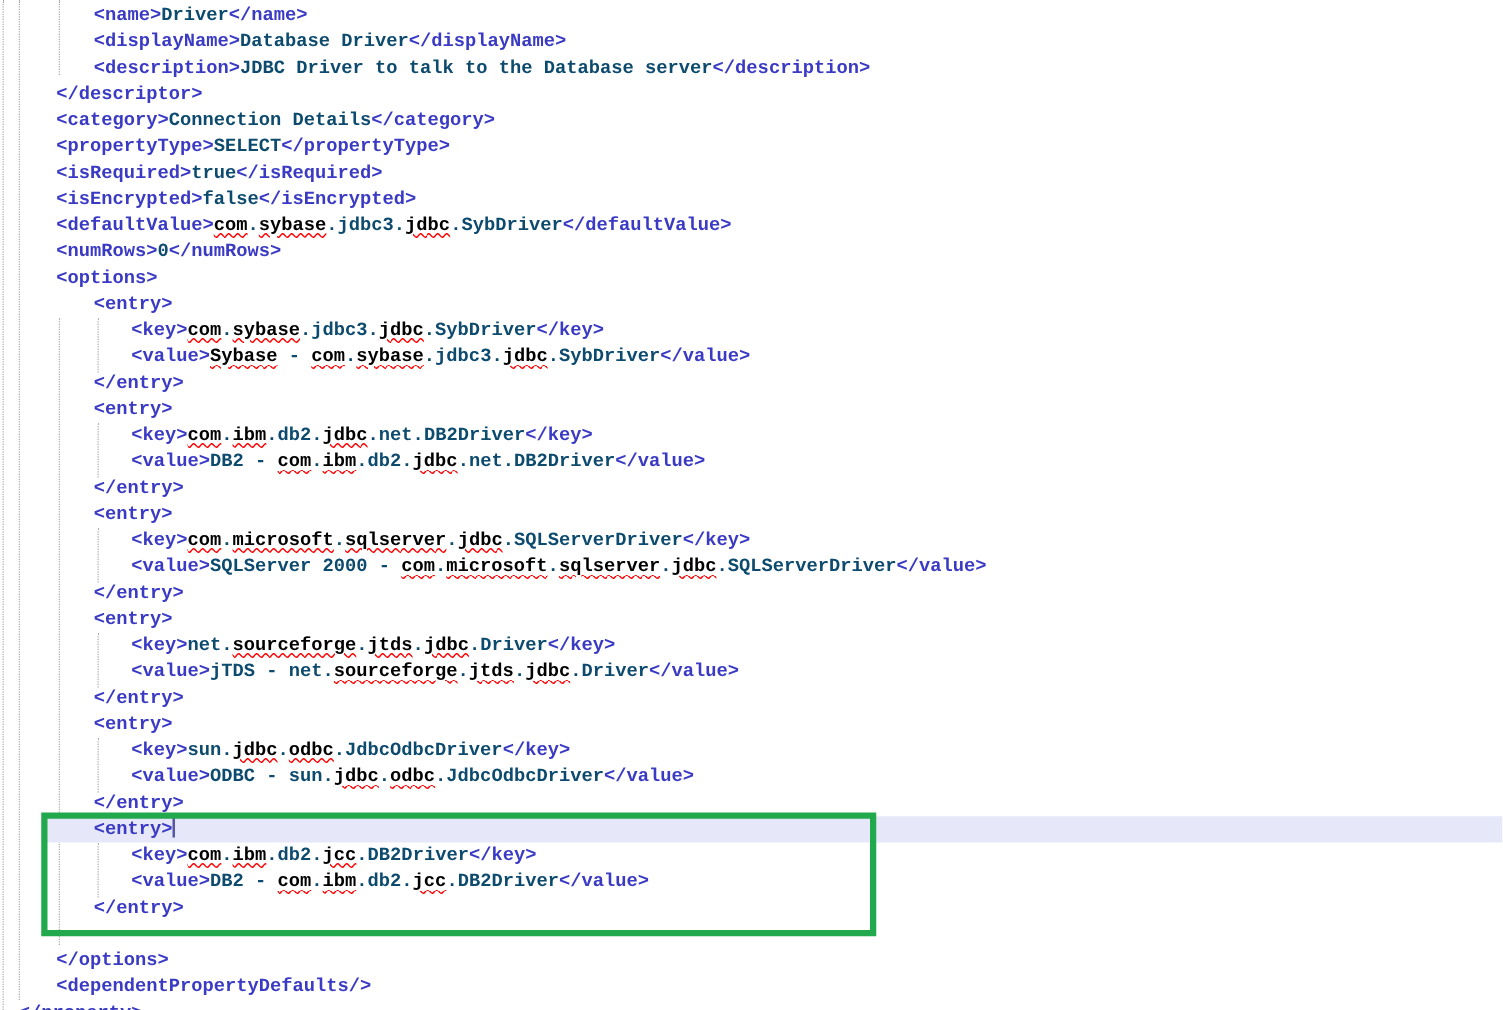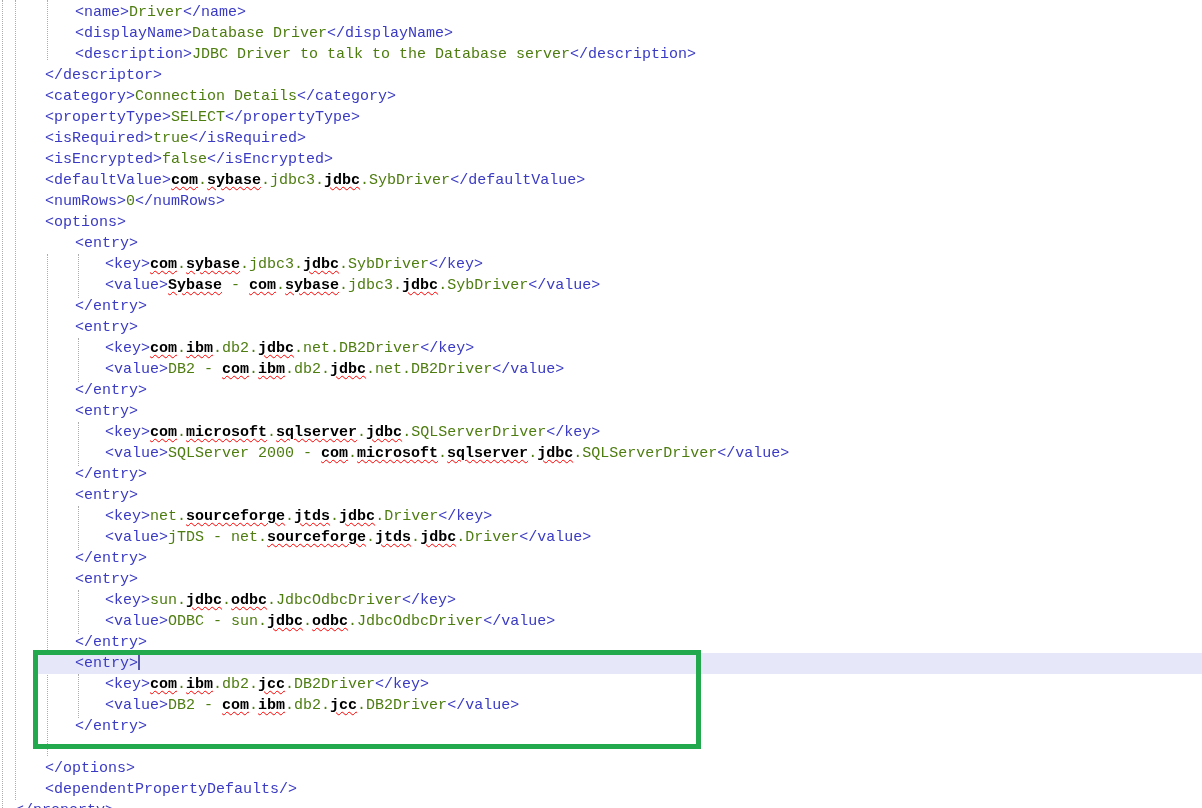--- a/index.html
+++ b/index.html
@@ -7,22 +7,22 @@
     width:1202px;height:808px;overflow:hidden;background:#ffffff;
     font-family:"Liberation Mono","DejaVu Sans Mono",monospace;
   }
   #editor{
     position:relative;width:1202px;height:808px;overflow:hidden;
     font-size:15px;line-height:21px;white-space:pre;cursor:text;
   }
   #code{position:absolute;top:2px;left:0;width:100%;}
   .line{height:21px;position:relative;z-index:2;}
   .line.current{background:linear-gradient(to right,transparent 38px,var(--cur-bg) 38px);}
-  .tag{color:var(--tag);font-weight:normal;}
-  .b{color:#4d7c0f;font-weight:normal;}
+  .tag{color:var(--tag);font-weight:bold;}
+  .b{color:#0c4a6e;font-weight:bold;}
   .sq{
     color:#000000;font-weight:bold;
     text-decoration-line:underline;text-decoration-style:wavy;
     text-decoration-color:var(--sq);text-decoration-thickness:1px;
     text-underline-offset:2px;
   }
   .caret{
     display:inline-block;width:2px;height:16px;background:var(--caret);
     vertical-align:-3px;
   }

